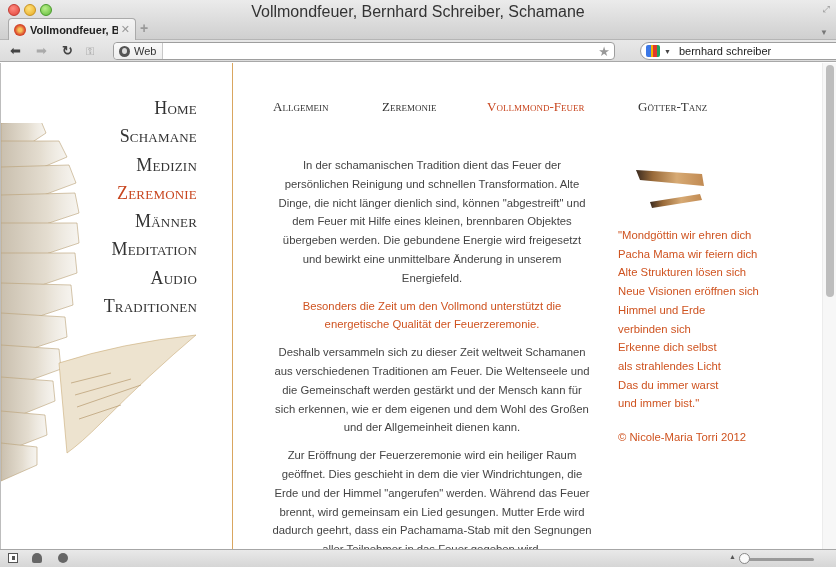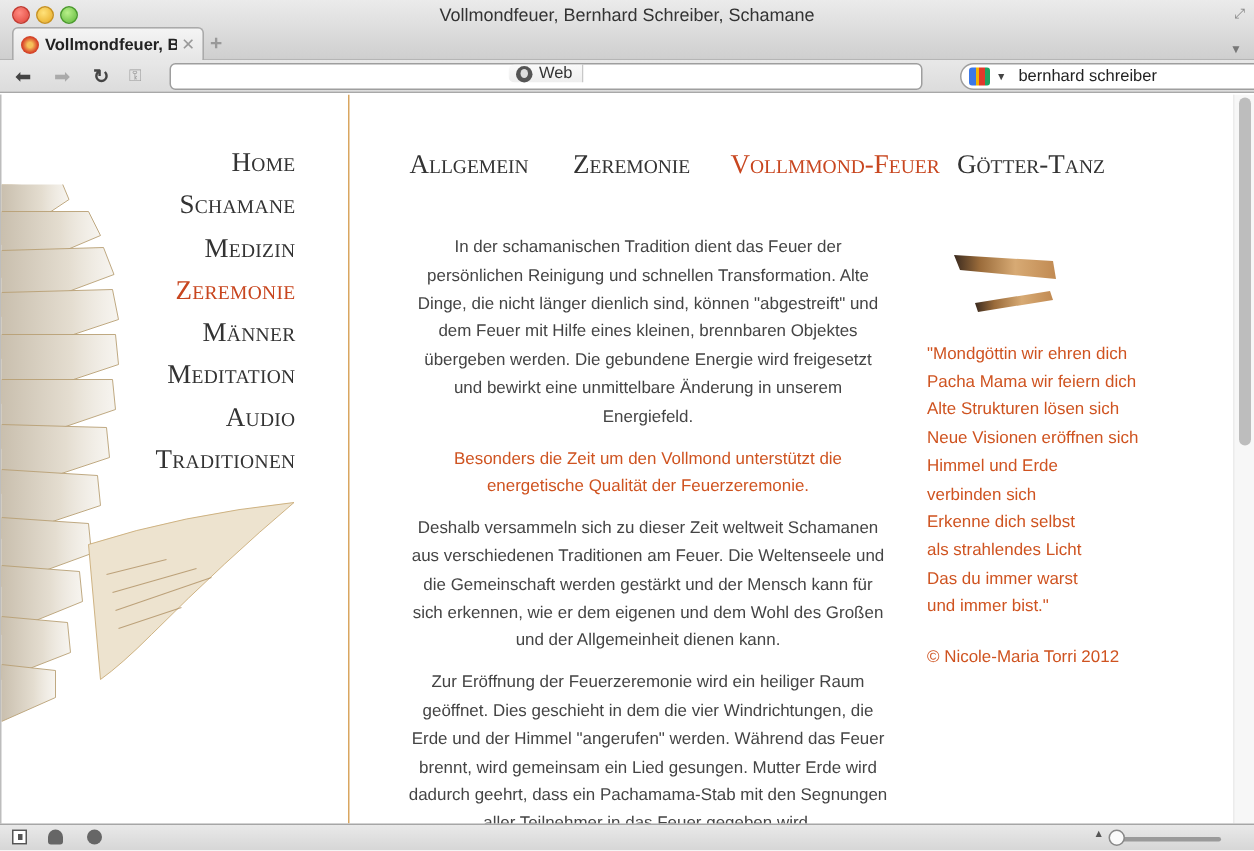--- a/index.html
+++ b/index.html
@@ -11,21 +11,21 @@
     position: absolute; left: 0; top: 0; width: 836px; height: 40px;
     background: linear-gradient(#ebebeb, #cfcfcf);
     border-bottom: 1px solid #b5b5b5;
   }
   .traffic { position: absolute; top: 4px; width: 12px; height: 12px; border-radius: 50%; }
   .traffic.red { left: 8px; background: radial-gradient(circle at 40% 35%, #ff8a80, #e0443a); border: 1px solid #c23a31; }
   .traffic.yellow { left: 24px; background: radial-gradient(circle at 40% 35%, #ffe27a, #e6a923); border: 1px solid #c89220; }
   .traffic.green { left: 40px; background: radial-gradient(circle at 40% 35%, #b9f08a, #5fb83a); border: 1px solid #4a9a2c; }
   .window-title {
     position: absolute; left: 0; right: 0; top: 3px; text-align: center;
-    font-size: 12px; color: #333;
+    font-size: 16px; color: #333;
   }
   .fullscreen-icon { position: absolute; right: 6px; top: 4px; font-size: 9px; color: #888; }
 
   .tab {
     position: absolute; left: 8px; top: 18px; width: 128px; height: 22px;
     background: linear-gradient(#f4f4f4, #e6e6e6);
     border: 1px solid #aaa; border-bottom: none; border-radius: 4px 4px 0 0;
     display: flex; align-items: center; padding: 0 5px; font-size: 11px; font-weight: bold; color: #222;
   }
   .tab .favicon {
@@ -45,21 +45,21 @@
   }
   .nav-btn { position: absolute; top: 2px; font-size: 13px; color: #444; line-height: 18px; }
   .nav-btn.back { left: 10px; }
   .nav-btn.fwd { left: 36px; color: #aaa; }
   .nav-btn.reload { left: 62px; font-weight: bold; }
   .nav-btn.key { left: 86px; color: #999; font-size: 11px; }
 
   .urlbar {
     position: absolute; left: 113px; top: 2px; width: 502px; height: 18px;
     background: #fff; border: 1px solid #9e9e9e; border-radius: 4px;
-    display: flex; align-items: center; font-size: 11px; flex-direction: column;
+    display: flex; align-items: center; font-size: 11px;
   }
   .url-chip {
     display: flex; align-items: center; height: 100%; padding: 0 6px 0 5px;
     border-right: 1px solid #c8c8c8; color: #333; background: linear-gradient(#fafafa, #eee);
     border-radius: 4px 0 0 4px;
   }
   .url-chip .globe {
     width: 11px; height: 11px; border-radius: 50%; background: #555; margin-right: 4px;
     display: inline-block; position: relative;
   }
@@ -103,21 +103,21 @@
     display: block; text-align: right; color: #333; height: 28.3px; line-height: 18px;
     cursor: pointer;
   }
   .side-nav .item.active { color: #c8461f; }
   .divider {
     position: absolute; left: 231px; top: 0; width: 1px; height: 486px; background: #d9a660;
   }
 
   .top-nav {
     position: absolute; left: 272px; top: 36px; width: 520px; height: 20px;
-    font-family: "Liberation Serif", serif; font-variant: small-caps; font-size: 18px; text-align: right;
+    font-family: "Liberation Serif", serif; font-variant: small-caps; font-size: 13px; text-align: right;
   }
   .top-nav .tn { position: absolute; top: 0; color: #333; white-space: nowrap; cursor: pointer; }
   .top-nav .tn.active { color: #c8461f; }
 
   .main-text {
     position: absolute; left: 271px; top: 93px; width: 320px;
     font-size: 11.3px; line-height: 18.8px; color: #444;
   }
   .main-text p { margin-bottom: 9px; text-align: center; }
   .main-text p.accent { color: #cf5320; }

